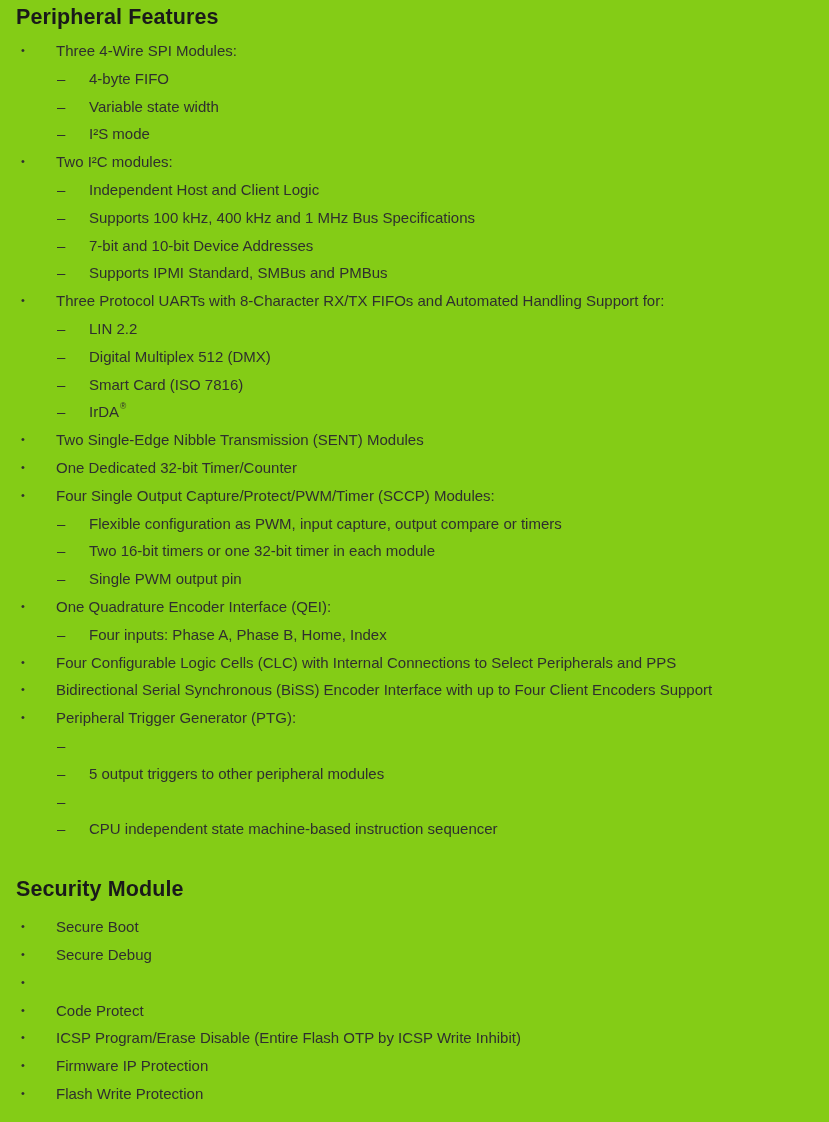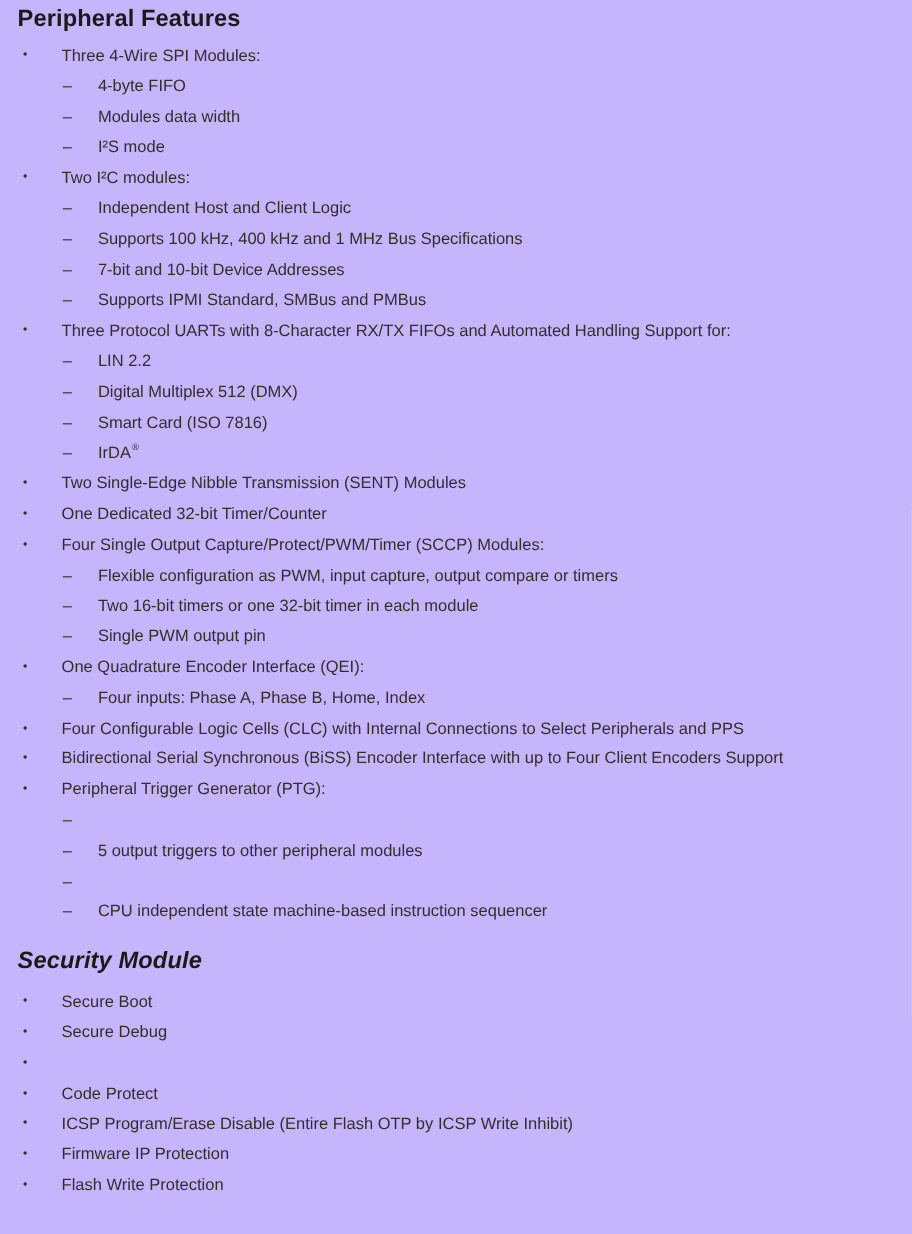--- a/index.html
+++ b/index.html
@@ -7,33 +7,33 @@
   body {
     width: 829px;
     height: 1122px;
     background: #ffffff;
     font-family: "Liberation Sans", "DejaVu Sans", sans-serif;
     overflow: hidden;
   }
   .page {
     width: 829px;
     height: 1122px;
-    background: #c4b5fd;
+    background: #84cc16;
   }
   .section-title {
     margin: 0;
     padding-left: 16px;
     font-size: 21.5px;
     font-weight: 700;
     line-height: 28px;
     color: #1a1a1a;
     letter-spacing: 0.1px;
   }
   #title-1 { padding-top: 3px; }
-  #title-2 { margin-top: 16px; font-style: italic; }
+  #title-2 { margin-top: 32px; }
   .list { margin-top: 6px; }
   #list-2 { margin-top: 10px; }
   .row {
     display: flex;
     align-items: center;
     height: 27.8px;
     font-size: 15px;
     color: #2f2f2f;
     line-height: 27.8px;
   }
@@ -73,21 +73,21 @@
     <div class="row l1">
         <span class="marker">•</span>
         <span class="txt">Three 4-Wire SPI Modules:</span>
       </div>
     <div class="row l2">
         <span class="marker">–</span>
         <span class="txt">4-byte FIFO</span>
       </div>
     <div class="row l2">
         <span class="marker">–</span>
-        <span class="txt">Modules data width</span>
+        <span class="txt">Variable state width</span>
       </div>
     <div class="row l2">
         <span class="marker">–</span>
         <span class="txt">I²S mode</span>
       </div>
 
     <div class="row l1">
         <span class="marker">•</span>
         <span class="txt">Two I²C modules:</span>
       </div>

